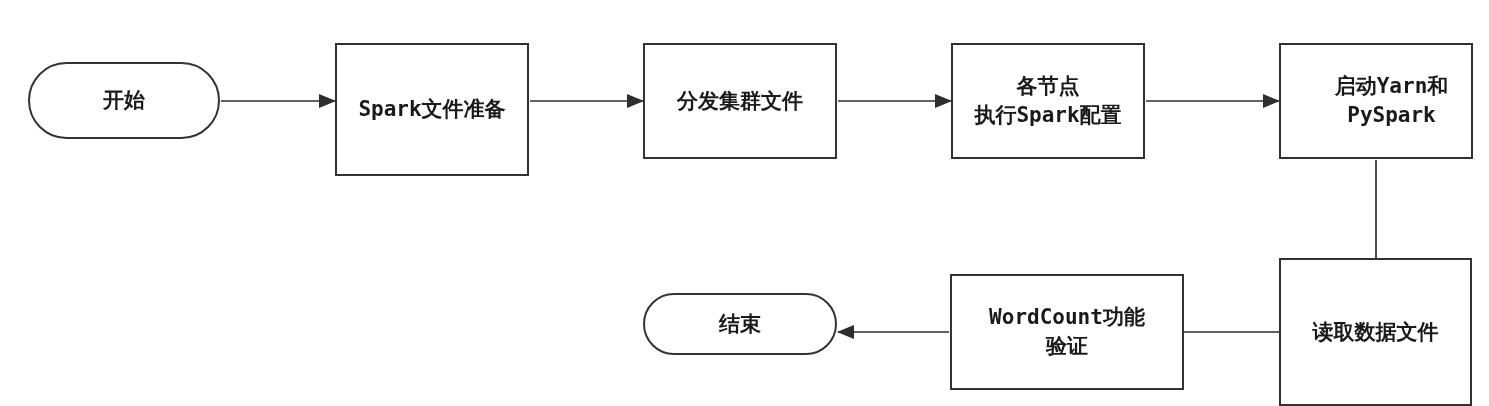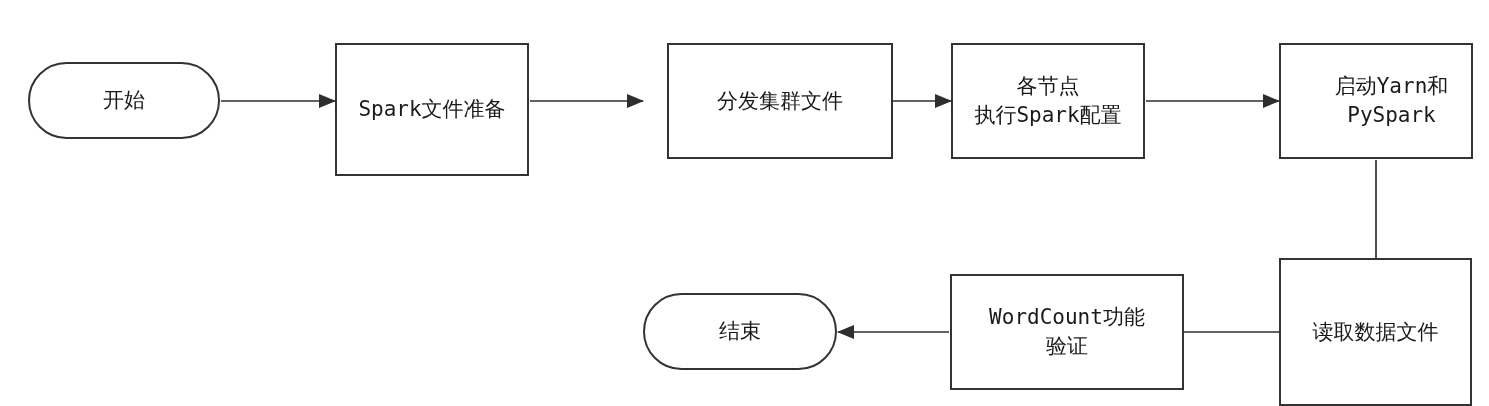--- a/index.html
+++ b/index.html
@@ -3,20 +3,21 @@
 <meta charset="utf-8">
 <style>
   html, body { margin: 0; padding: 0; background: #ffffff; }
   .canvas {
     position: relative;
     width: 1489px;
     height: 406px;
     background: #ffffff;
     font-family: "DejaVu Sans Mono", "Liberation Mono", monospace;
     overflow: hidden;
+    font-weight: bold;
   }
   .arrows {
     position: absolute;
     left: 0; top: 0;
     width: 1489px; height: 406px;
   }
   .arrows line { stroke: #2e2e2e; stroke-width: 1.7px; }
   .node {
     position: absolute;
     display: flex;
@@ -29,26 +30,26 @@
     font-size: 21px;
     line-height: 29px;
     text-align: center;
   }
   .node .label { white-space: pre-line; }
   .terminator { border-radius: 39px; border-width: 2px; }
 
   
   #n-start     { left: 28px;   top: 62px;  width: 192px; height: 77px;  }
   #n-prep      { left: 335px;  top: 43px;  width: 194px; height: 133px; }
-  #n-dist      { left: 643px;  top: 43px;  width: 226px; height: 116px; margin-left: 24px; }
+  #n-dist      { left: 643px;  top: 43px;  width: 194px; height: 116px; }
   #n-config    { left: 951px;  top: 43px;  width: 194px; height: 116px; }
   #n-yarn      { left: 1279px; top: 43px;  width: 194px; height: 116px; padding-left: 31px; }
   #n-read      { left: 1279px; top: 258px; width: 193px; height: 148px; }
   #n-wordcount { left: 950px;  top: 274px; width: 234px; height: 116px; }
-  #n-end       { left: 643px;  top: 293px; width: 194px; height: 77px;  }
+  #n-end       { left: 643px;  top: 293px; width: 194px; height: 62px;  }
 </style>
 </head>
 <body>
 
 <div class="canvas">
 
   <svg class="arrows" viewBox="0 0 1489 406" xmlns="http://www.w3.org/2000/svg">
     <defs>
       <marker id="ah" markerUnits="userSpaceOnUse" markerWidth="17" markerHeight="14" refX="16" refY="7" orient="auto">
         <path d="M0,0 L17,7 L0,14 Z" fill="#2e2e2e"></path>

